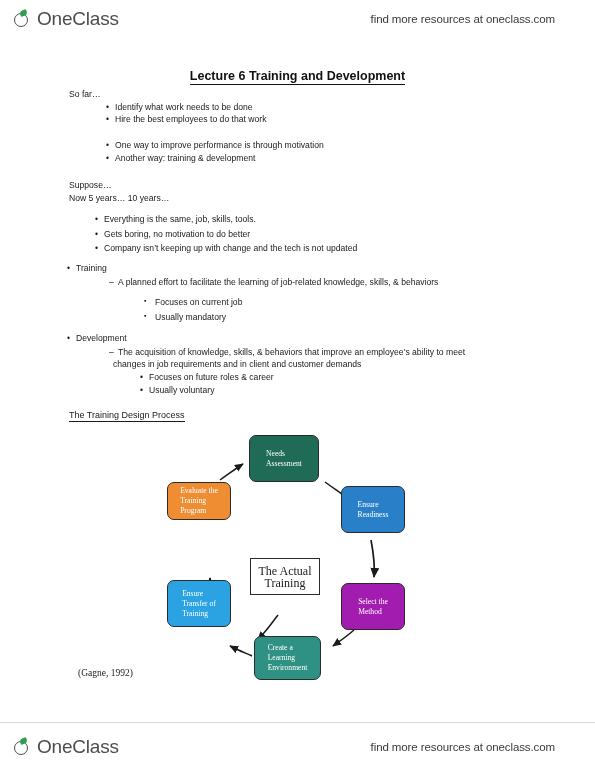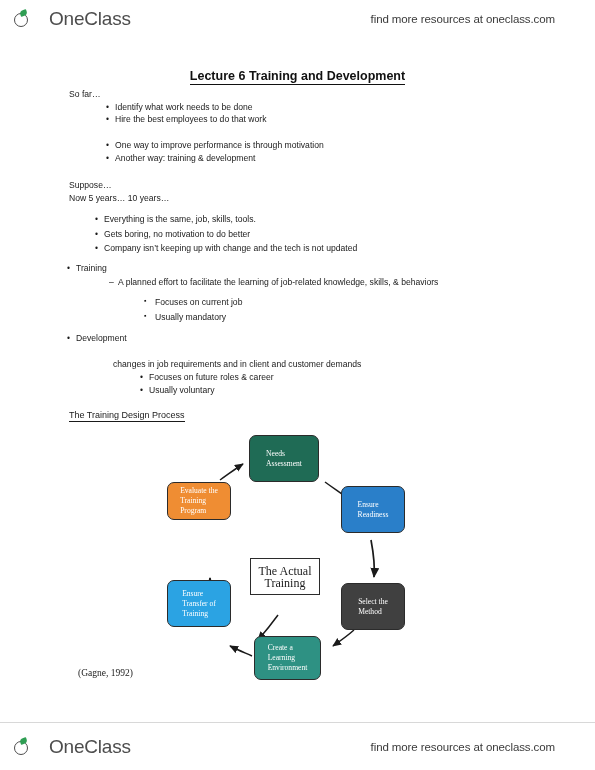--- a/index.html
+++ b/index.html
@@ -26,21 +26,21 @@
     align-items: center;
   }
   .brand-bar.header { top: 2px; }
   .brand-bar.footer { top: 730px; }
 
   .logo {
     position: absolute;
     left: 14px;
     display: flex;
     align-items: center;
-    gap: 16px;
+    gap: 4px;
   }
   .logo-mark {
     position: relative;
     width: 17px;
     height: 17px;
   }
   .logo-mark .ring {
     position: absolute;
     left: 0; top: 2px;
     width: 14px; height: 14px;
@@ -234,20 +234,21 @@
   <div class="blt" style="left:104px; top:213px">Everything is the same, job, skills, tools.</div>
   <div class="blt" style="left:104px; top:228px">Gets boring, no motivation to do better</div>
   <div class="blt" style="left:104px; top:242px">Company isn’t keeping up with change and the tech is not updated</div>
 
   <div class="blt" style="left:76px; top:262px">Training</div>
   <div class="blt dash" style="left:118px; top:276px">A planned effort to facilitate the learning of job-related knowledge, skills, &amp; behaviors</div>
   <div class="blt sqb" style="left:155px; top:296px">Focuses on current job</div>
   <div class="blt sqb" style="left:155px; top:311px">Usually mandatory</div>
 
   <div class="blt" style="left:76px; top:332px">Development</div>
+  <div class="blt dash" style="left:118px; top:346px">The acquisition of knowledge, skills, &amp; behaviors that improve an employee’s ability to meet</div>
   <div class="txt" style="left:113px; top:358px">changes in job requirements and in client and customer demands</div>
   <div class="blt" style="left:149px; top:371px">Focuses on future roles &amp; career</div>
   <div class="blt" style="left:149px; top:384px">Usually voluntary</div>
 
   <div class="section-head" style="top:410px">
     <span>The Training Design Process</span>
   </div>
 
   <div class="diagram">
 
@@ -280,21 +281,21 @@
       </div>
     </div>
 
     <div class="node" style="left:191px; top:56px; width:64px; height:47px; background:#2a7fc9;">
       <div>
         <div>Ensure</div>
         <div>Readiness</div>
       </div>
     </div>
 
-    <div class="node" style="left:191px; top:153px; width:64px; height:47px; background:#404040;">
+    <div class="node" style="left:191px; top:153px; width:64px; height:47px; background:#a21caf;">
       <div>
         <div>Select the</div>
         <div>Method</div>
       </div>
     </div>
 
     <div class="node" style="left:104px; top:206px; width:67px; height:44px; background:#2e9183;">
       <div>
         <div>Create a</div>
         <div>Learning</div>

